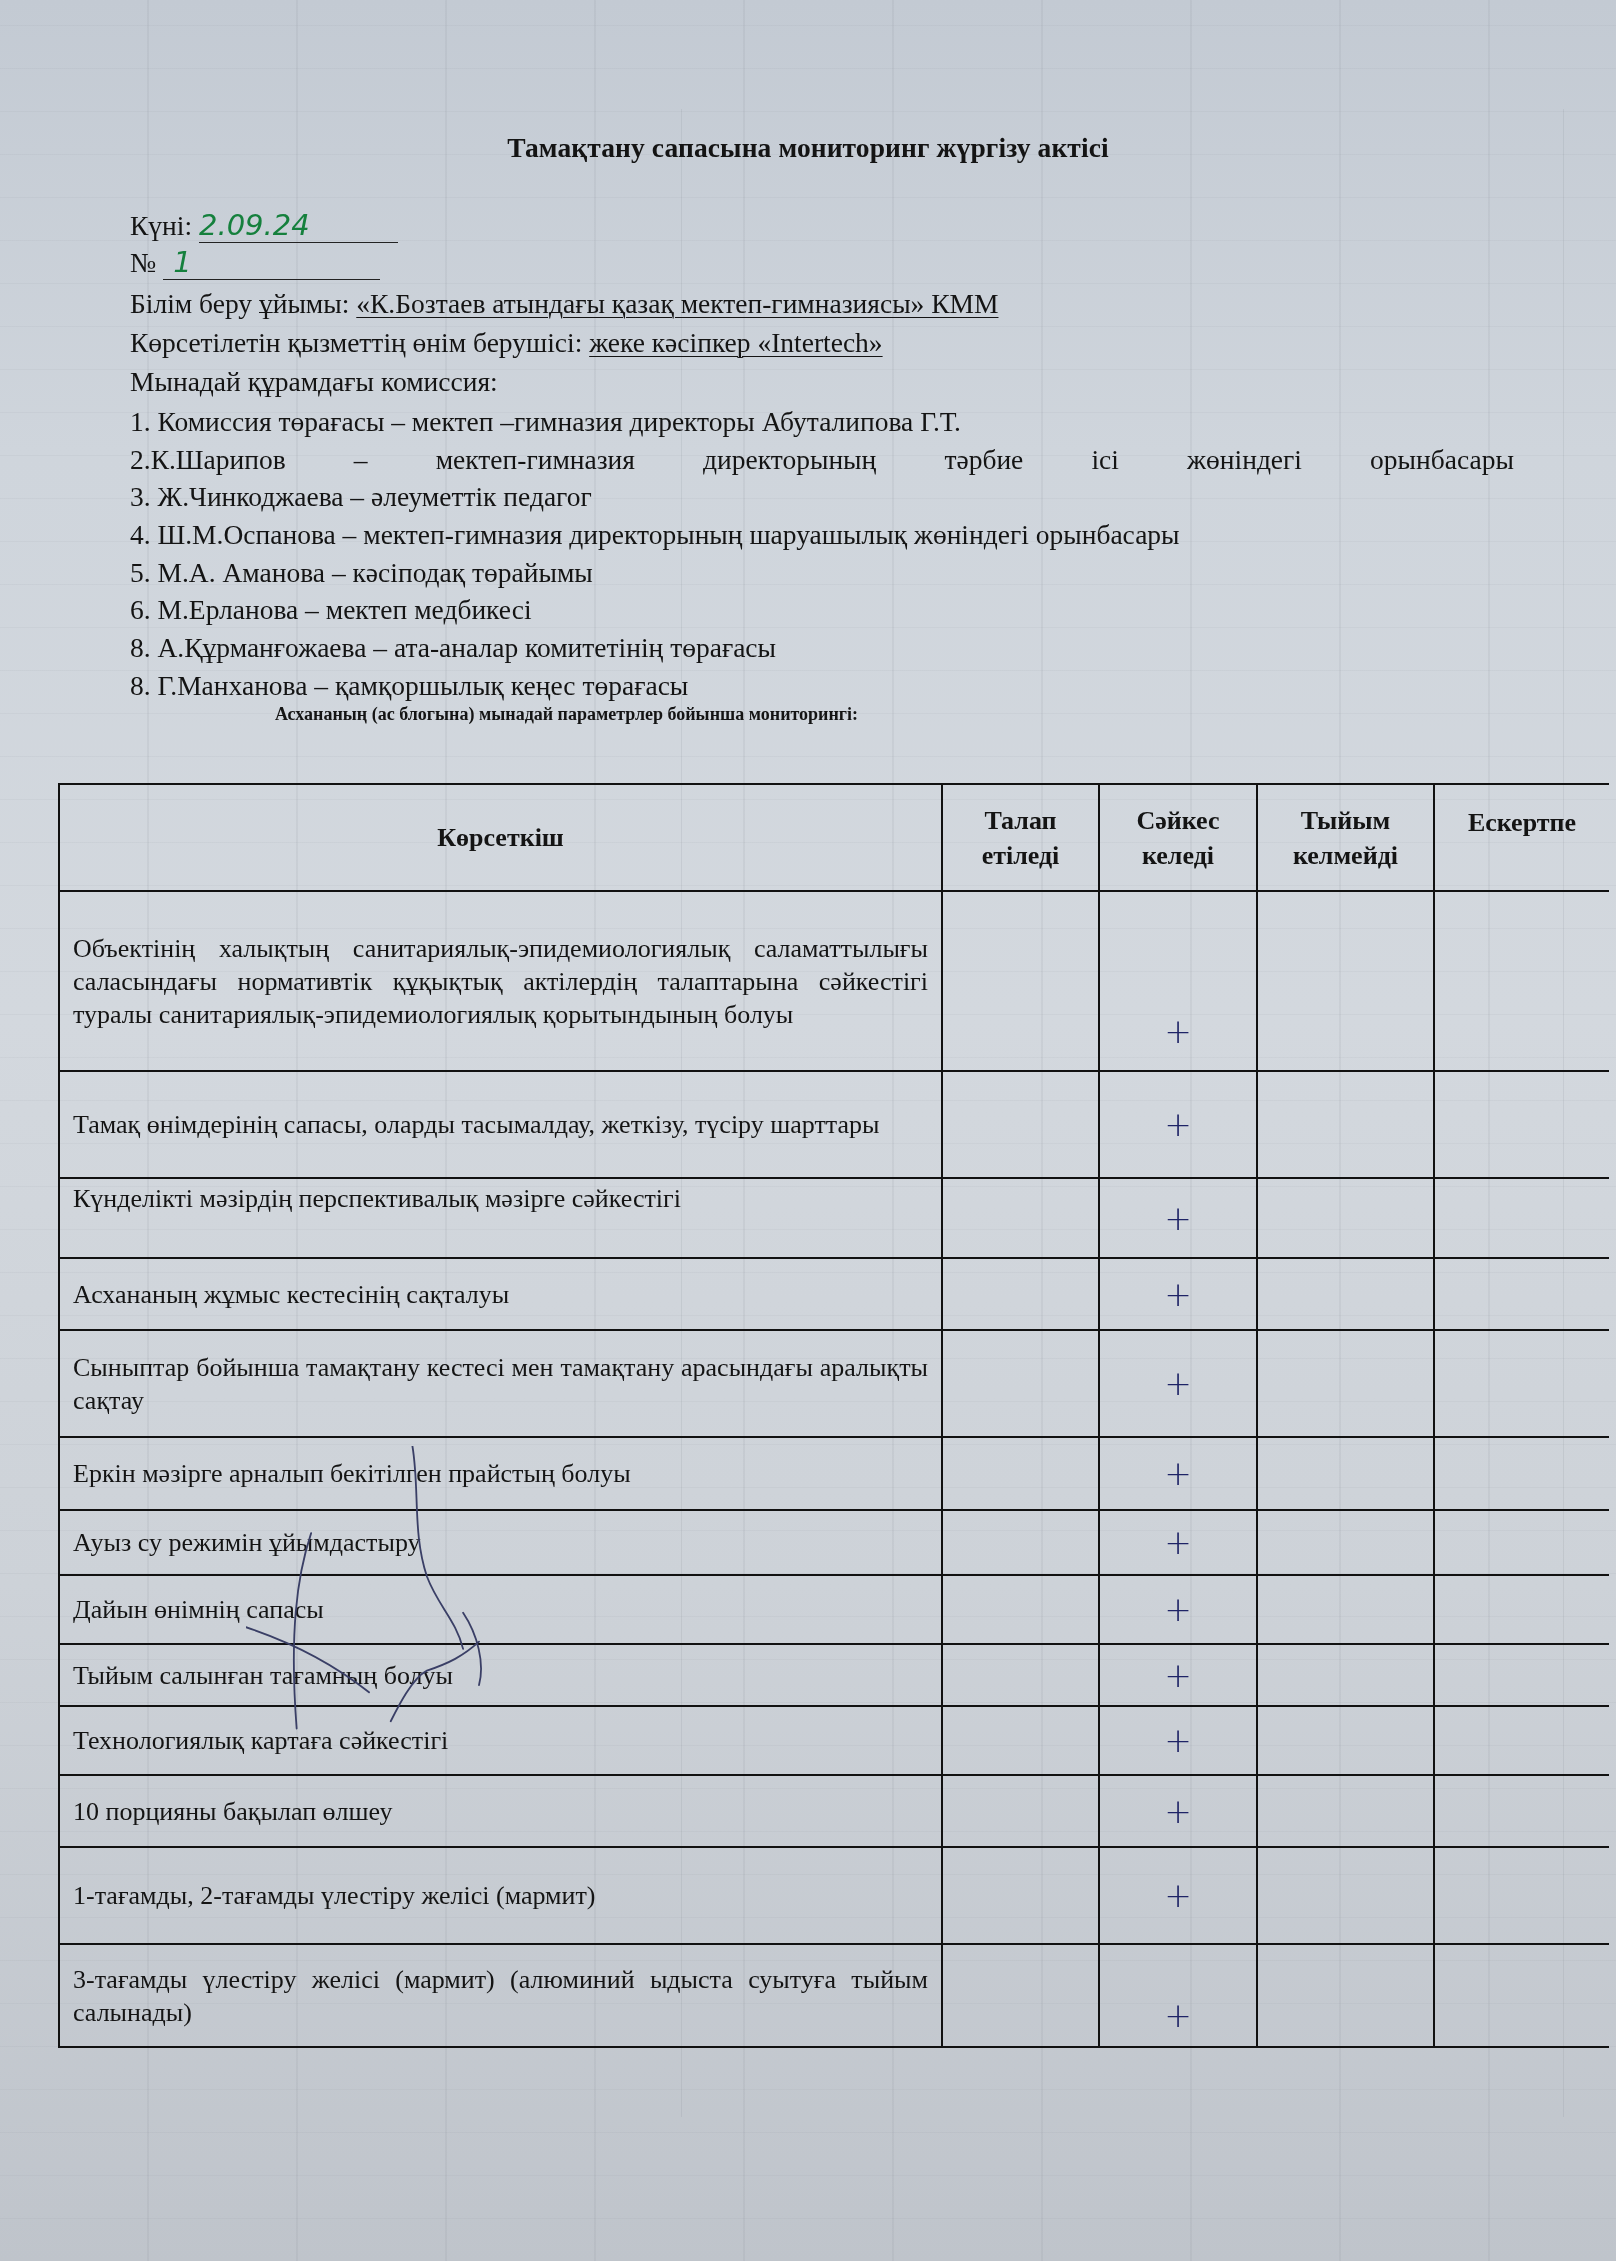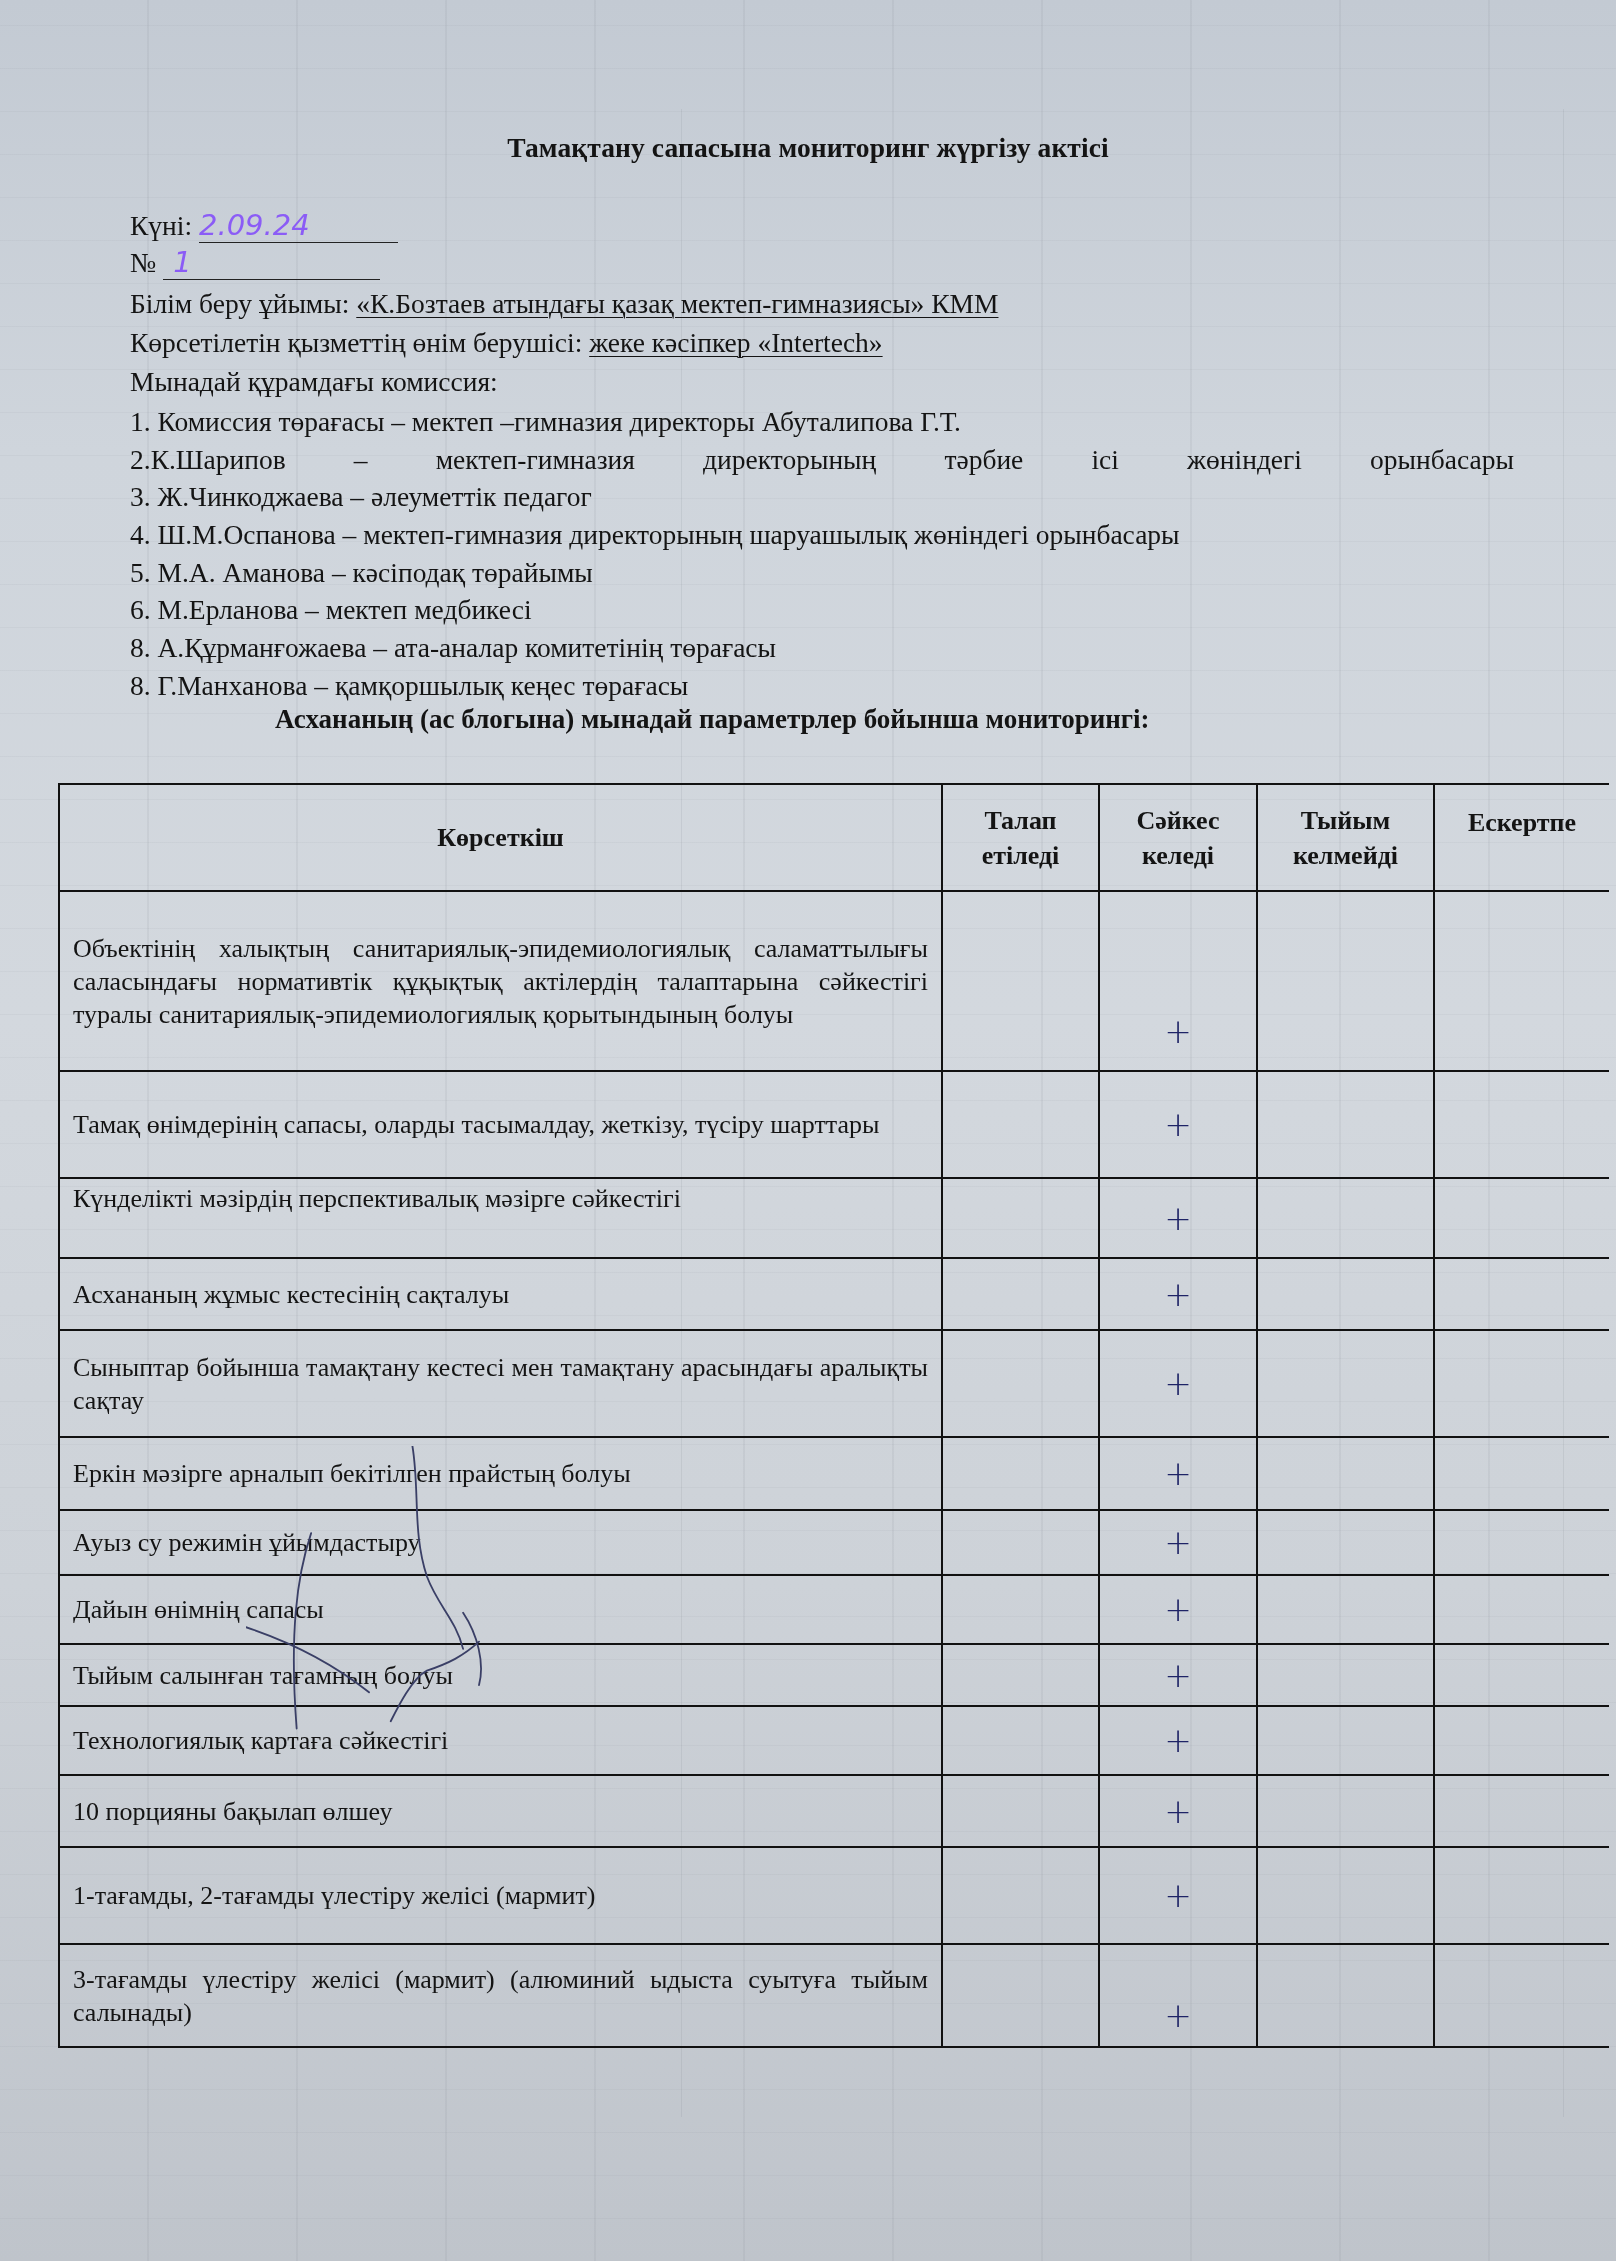--- a/index.html
+++ b/index.html
@@ -27,29 +27,29 @@
     }
     .doc-title {
       position: absolute; left: 0; top: 132px; width: 1616px;
       text-align: center; font-weight: bold; font-size: 27.5px; letter-spacing: 0.1px;
     }
     .line {
       position: absolute; left: 130px; font-size: 27.5px; line-height: 32px; white-space: nowrap;
     }
     .hand {
       font-family: "DejaVu Sans", sans-serif; font-style: italic;
-      color: #8b5cf6; font-size: 29px;
+      color: #15803d; font-size: 29px;
     }
     .blank {
       display: inline-block; border-bottom: 1.4px solid #222; vertical-align: baseline;
     }
     .u { text-decoration: underline; text-decoration-thickness: 1.4px; text-underline-offset: 3.6px; }
     .justify { text-align: justify; text-align-last: justify; width: 1384px; }
     .section-title {
-      position: absolute; left: 275px; top: 704px; font-weight: bold; font-size: 27px; white-space: nowrap;
+      position: absolute; left: 275px; top: 704px; font-weight: bold; font-size: 18px; white-space: nowrap;
     }
     table.monitor {
       position: absolute; left: 58px; top: 783px; width: 1550px;
       border-collapse: collapse; table-layout: fixed;
       font-size: 26px; line-height: 33px;
     }
     table.monitor th, table.monitor td {
       border: 2.2px solid #111; padding: 0 13px; vertical-align: middle;
     }
     table.monitor th:last-child, table.monitor td:last-child { border-right: none; }

